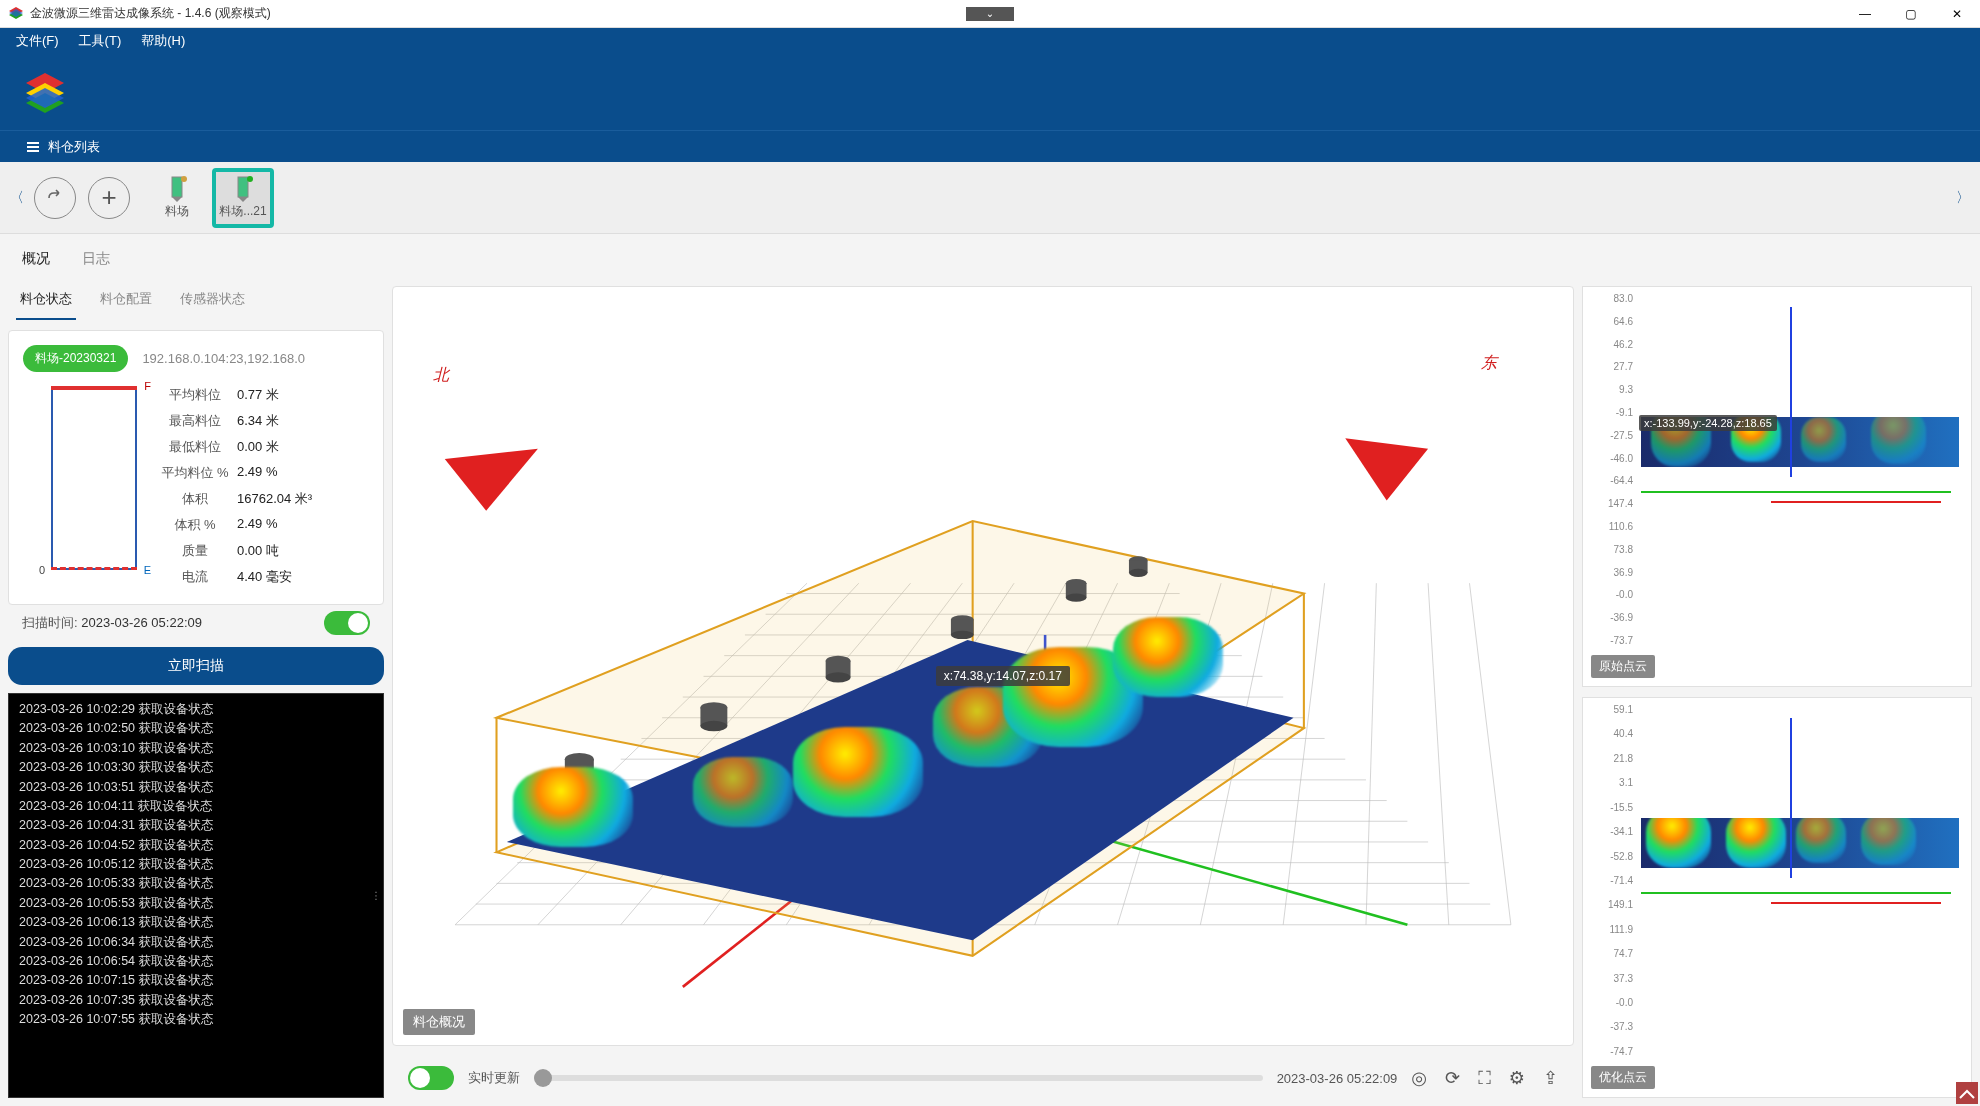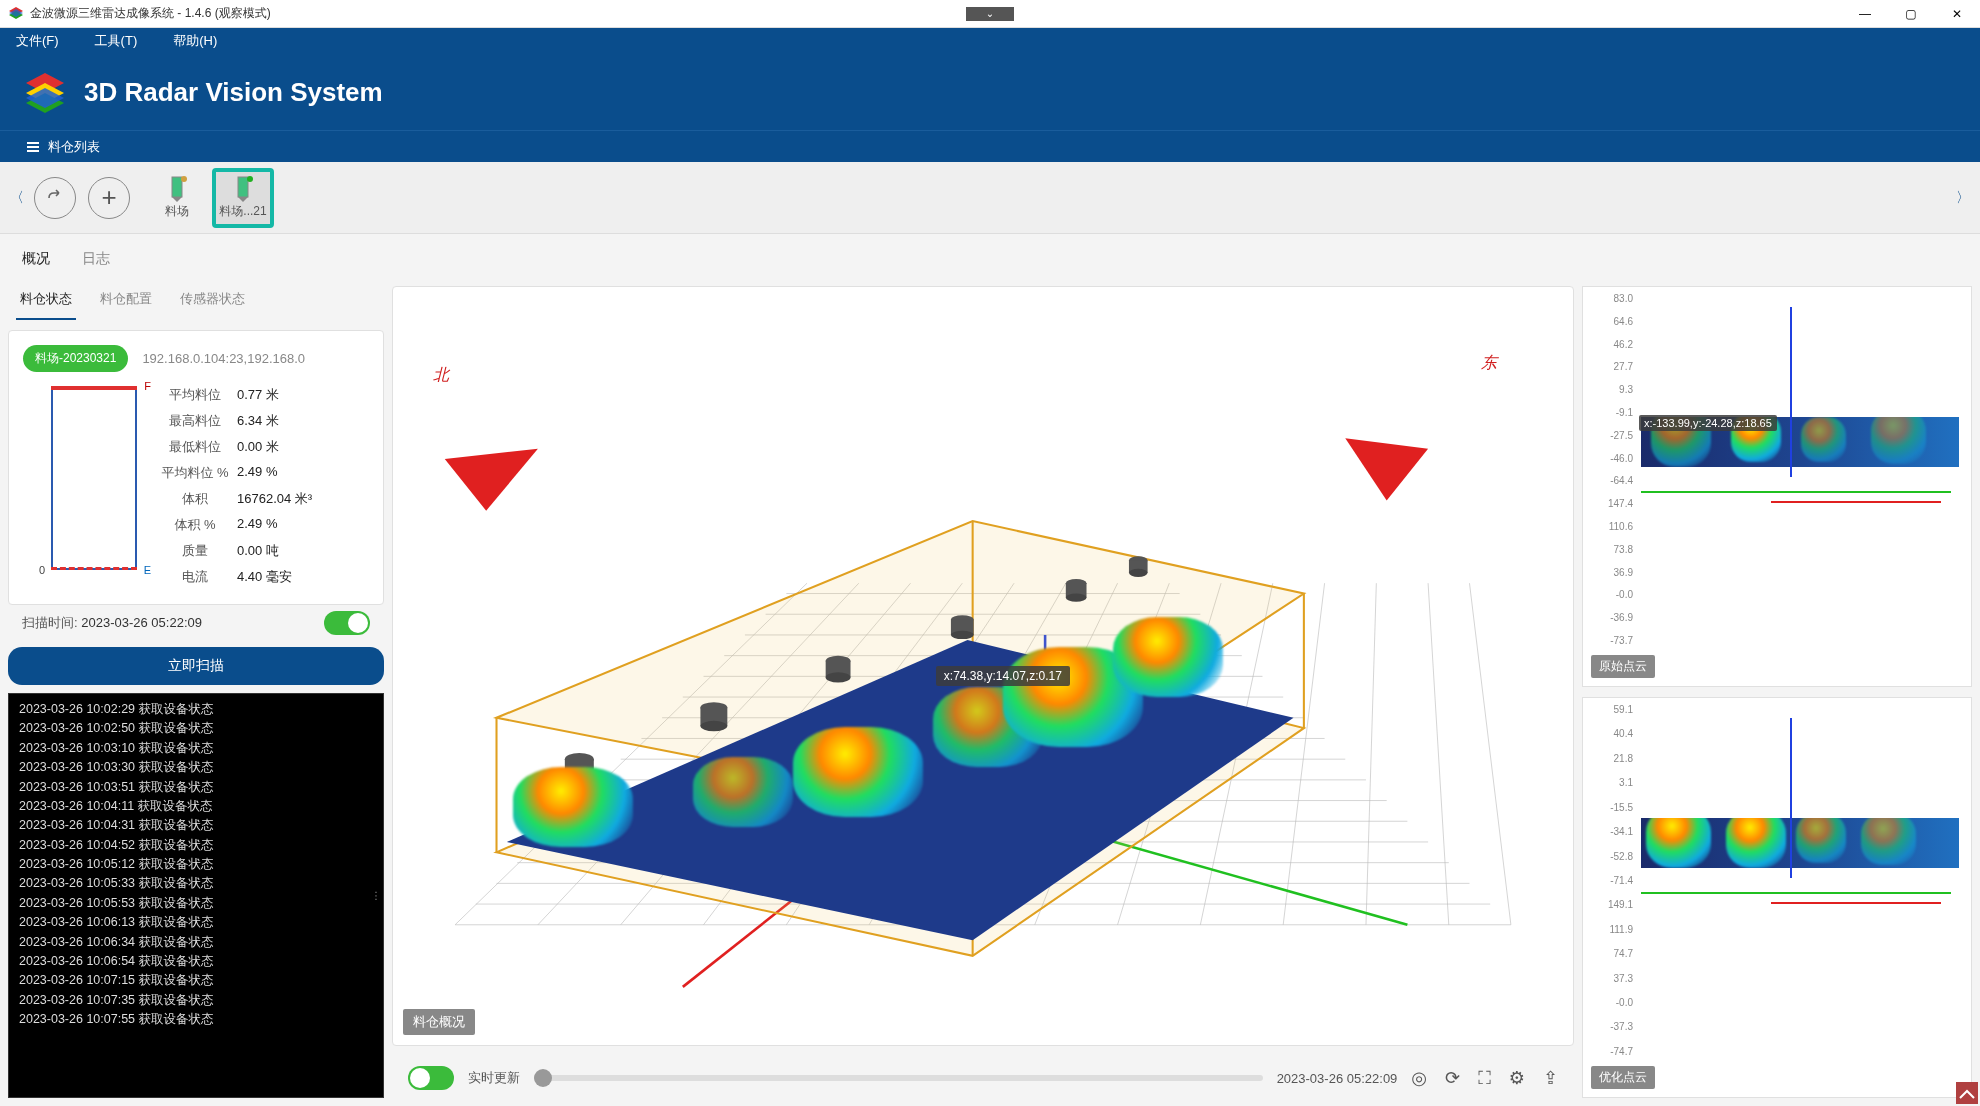--- a/index.html
+++ b/index.html
@@ -6,21 +6,21 @@
 body { width: 1980px; height: 1106px; background: #fff; overflow: hidden; font-size: 14px; }
 
 
 .titlebar { height: 28px; background: #fff; border-bottom: 1px solid #ddd; display: flex; align-items: center; padding: 0 8px; position: relative; }
 .titlebar .app-icon { width: 16px; height: 16px; margin-right: 6px; }
 .win-controls { position: absolute; right: 0; top: 0; display: flex; }
 .win-btn { width: 46px; height: 28px; display: flex; align-items: center; justify-content: center; font-size: 12px; }
 .tab-drop { position: absolute; left: 50%; transform: translateX(-50%); background: #555; color: #fff; width: 48px; height: 14px; display: flex; align-items: center; justify-content: center; font-size: 10px; }
 
 
-.menubar { height: 26px; background: #0a4d8c; color: #fff; display: flex; align-items: center; padding: 0 16px; gap: 36px; font-size: 13px; }
+.menubar { height: 26px; background: #0a4d8c; color: #fff; display: flex; align-items: center; padding: 0 16px; gap: 20px; font-size: 13px; }
 
 
 .app-header { height: 76px; background: #0a4d8c; display: flex; align-items: center; padding: 0 22px; color: #fff; }
 .app-header .logo { width: 46px; height: 46px; margin-right: 16px; }
 .app-header h1 { font-size: 26px; font-weight: bold; }
 
 
 .sub-header { height: 32px; background: #0a4d8c; border-top: 1px solid #1a5d9c; color: #fff; display: flex; align-items: center; padding: 0 26px; gap: 8px; font-size: 13px; }
 .sub-header svg { fill: #fff; }
 
@@ -118,21 +118,20 @@
   <span>帮助(H)</span>
 </div>
 
 <div class="app-header">
   <svg class="logo" viewBox="0 0 46 46">
     <polygon points="23,4 42,14 23,24 4,14" fill="#e03030"></polygon>
     <polygon points="23,14 42,24 23,34 4,24" fill="#ffd000"></polygon>
     <polygon points="23,24 42,34 23,44 4,34" fill="#20a020"></polygon>
     <polygon points="23,19 42,29 23,39 4,29" fill="#2060d0" opacity=".85"></polygon>
   </svg>
-  <h1>3D Radar Vision System</h1>
 </div>
 
 <div class="sub-header">
   <svg width="14" height="14" viewBox="0 0 14 14">
       <rect x="1" y="2" width="12" height="2"></rect>
       <rect x="1" y="6" width="12" height="2"></rect>
       <rect x="1" y="10" width="12" height="2"></rect>
     </svg>
   <span>料仓列表</span>
 </div>

